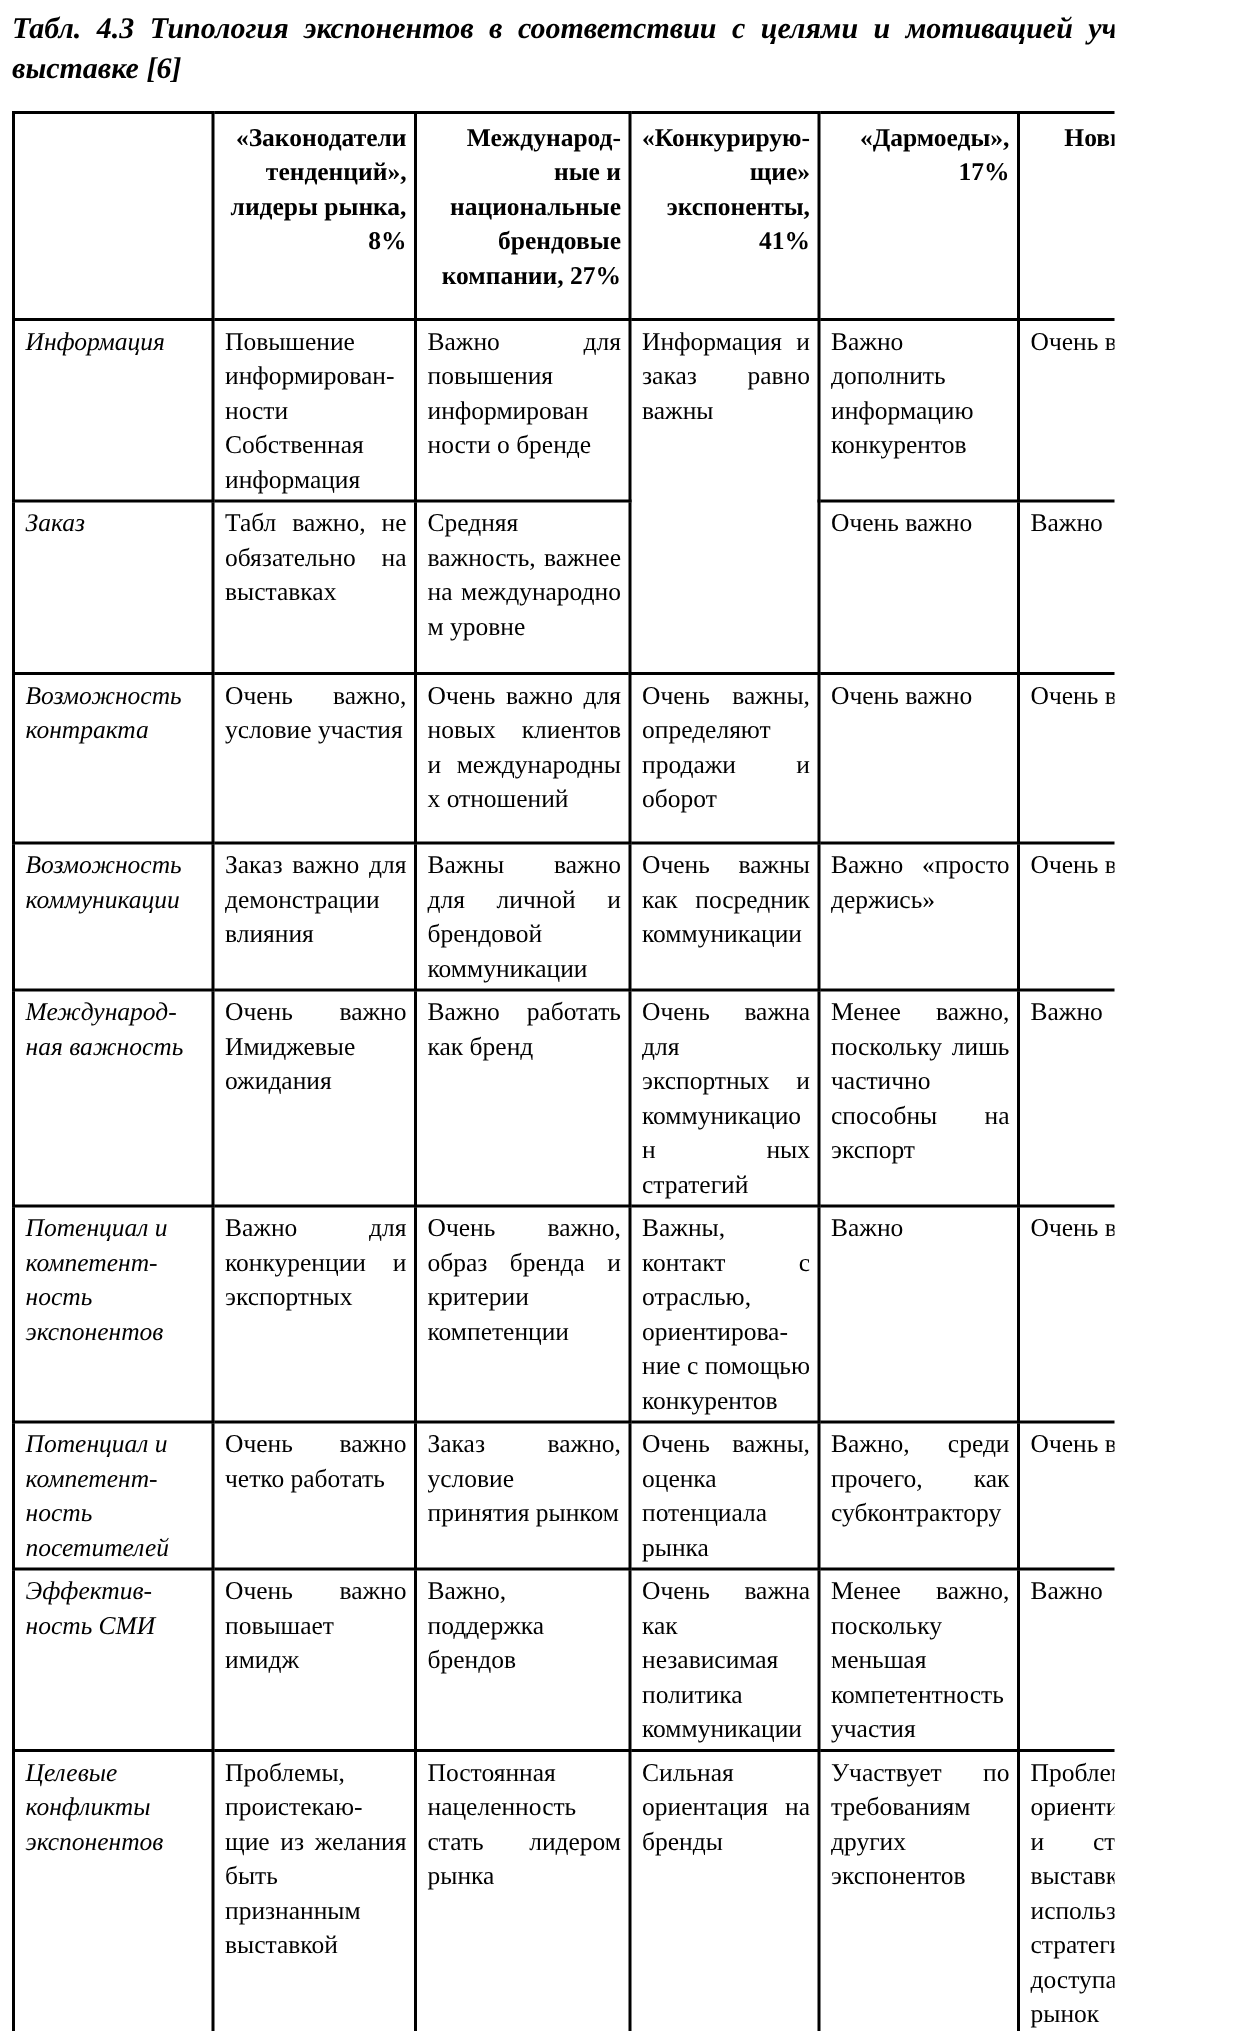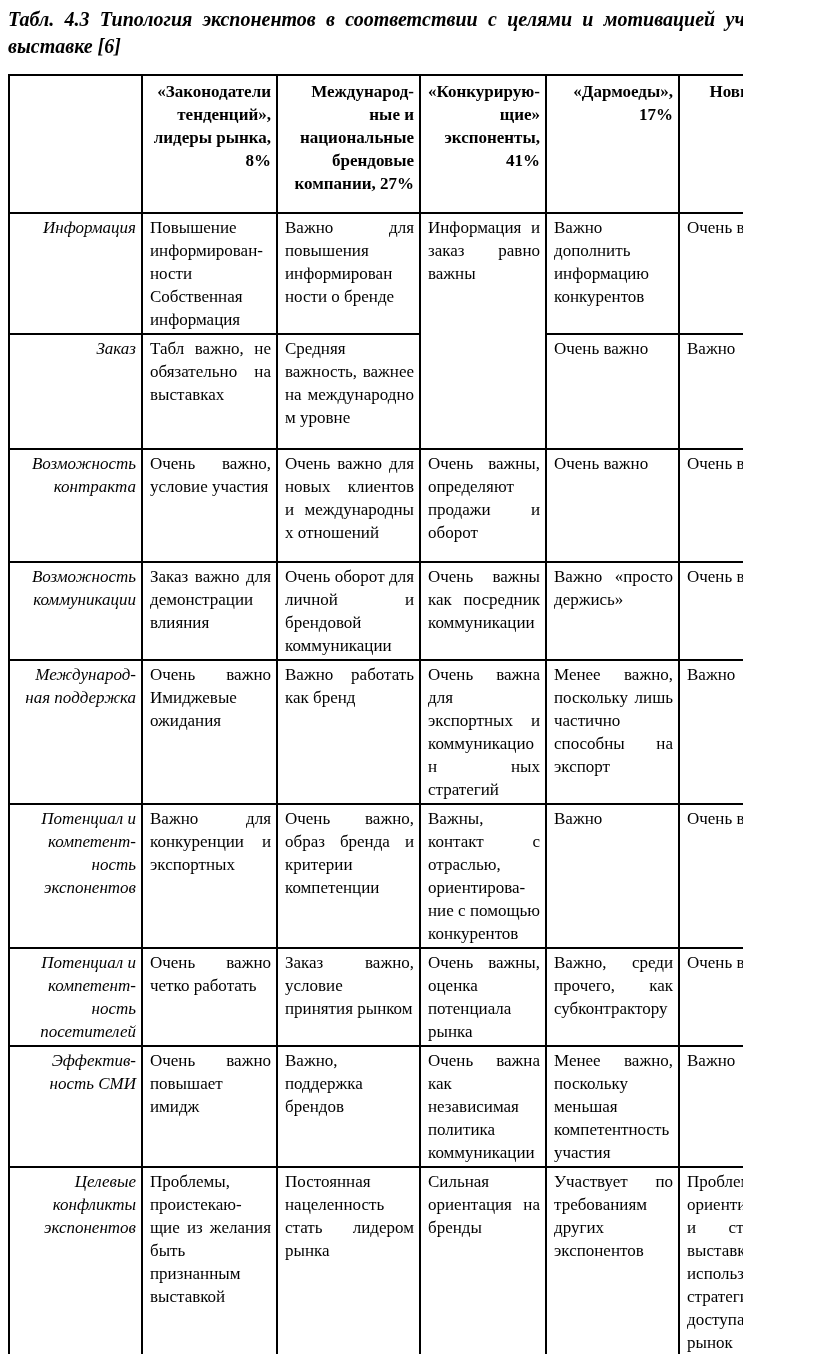--- a/index.html
+++ b/index.html
@@ -48,21 +48,21 @@
     overflow: hidden;
     word-wrap: break-word;
   }
   table.typology th {
     font-weight: bold;
     text-align: right;
     padding-top: 4px;
   }
   td.row-label {
     font-style: italic;
-    text-align: right;
+    text-align: left;
   }
   td.cell {
     text-align: justify;
   }
   
   tr.hdr    { height: 138px; }
   tr.r0     { height: 112px; }
   tr.r1     { height: 115px; }
   tr.r2     { height: 113px; }
   tr.r3     { height: 97px; margin-top: 40px; }
@@ -120,28 +120,28 @@
         <td class="cell">Очень важно, условие участия</td>
         <td class="cell">Очень важно для новых клиентов и международны х отношений</td>
         <td class="cell">Очень важны, определяют продажи и оборот</td>
         <td class="cell">Очень важно</td>
         <td class="cell">Очень важно</td>
       </tr>
 
       <tr class="r3">
         <td class="row-label">Возможность коммуникации</td>
         <td class="cell">Заказ важно для демонстрации влияния</td>
-        <td class="cell">Очень оборот для личной и брендовой коммуникации</td>
+        <td class="cell">Важны важно для личной и брендовой коммуникации</td>
         <td class="cell">Очень важны как посредник коммуникации</td>
         <td class="cell">Важно «просто держись»</td>
         <td class="cell">Очень важно</td>
       </tr>
 
       <tr class="r4">
-        <td class="row-label">Международ-ная поддержка</td>
+        <td class="row-label">Международ-ная важность</td>
         <td class="cell">Очень важно Имиджевые ожидания</td>
         <td class="cell">Важно работать как бренд</td>
         <td class="cell">Очень важна для экспортных и коммуникацион ных стратегий</td>
         <td class="cell">Менее важно, поскольку лишь частично способны на экспорт</td>
         <td class="cell">Важно</td>
       </tr>
 
       <tr class="r5">
         <td class="row-label">Потенциал и компетент-ность экспонентов</td>
         <td class="cell">Важно для конкуренции и экспортных</td>

